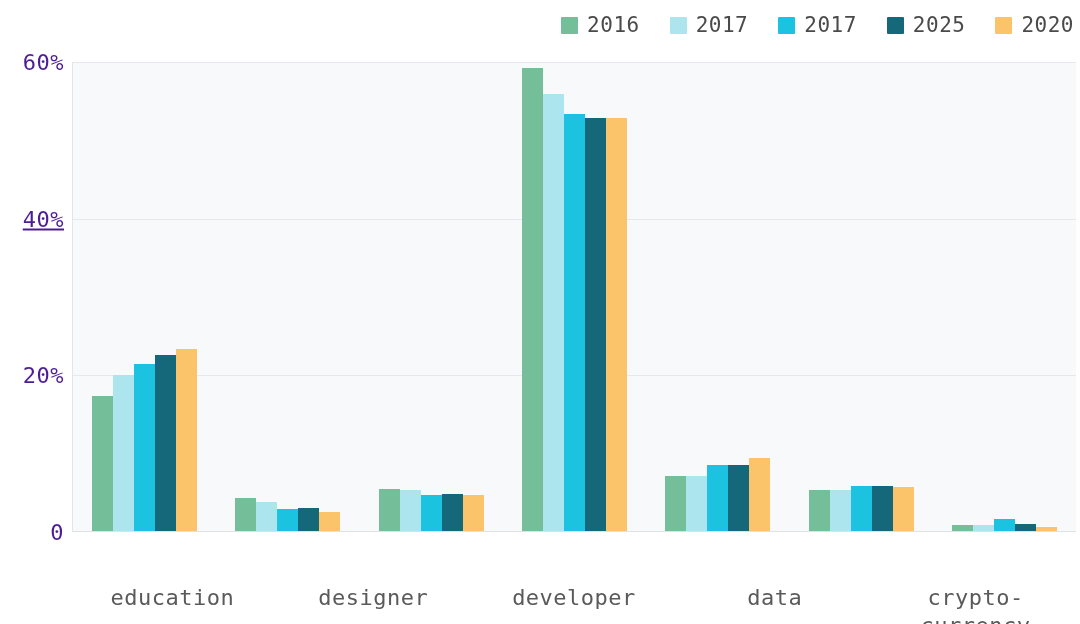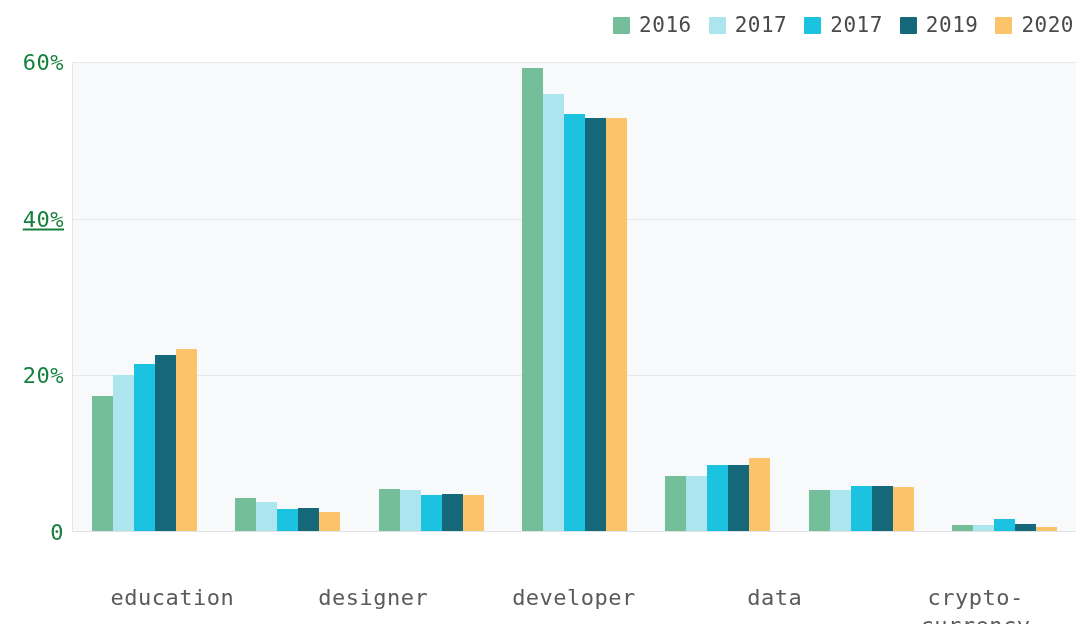--- a/index.html
+++ b/index.html
@@ -22,21 +22,21 @@
   }
 
   
   #legend {
     position: absolute;
     top: 10px;
     right: 6px;
     height: 30px;
     display: flex;
     align-items: center;
-    gap: 17px;
+    gap: 30px;
   }
   .legend-item {
     display: flex;
     align-items: center;
     gap: 9px;
   }
   .legend-swatch {
     width: 17px;
     height: 17px;
     flex: 0 0 auto;
@@ -86,21 +86,21 @@
     left: 0;
     top: 62px;
     width: 64px;
     height: 470px;
   }
   .y-tick {
     position: absolute;
     right: 0;
     transform: translateY(-50%);
     font-size: 22px;
-    color: #15803d;
+    color: #4c1d95;
     letter-spacing: 0.5px;
     white-space: nowrap;
   }
 
   
   #bars-layer {
     position: absolute;
     inset: 0;
     display: flex;
     align-items: flex-end;
@@ -150,21 +150,21 @@
       <div class="legend-item">
         <span class="legend-swatch" style="background: rgb(173, 229, 239);"></span>
         <span class="legend-label">2017</span>
       </div>
       <div class="legend-item">
         <span class="legend-swatch" style="background: rgb(28, 195, 224);"></span>
         <span class="legend-label">2017</span>
       </div>
       <div class="legend-item">
         <span class="legend-swatch" style="background: rgb(20, 104, 122);"></span>
-        <span class="legend-label">2019</span>
+        <span class="legend-label">2025</span>
       </div>
       <div class="legend-item">
         <span class="legend-swatch" style="background: rgb(251, 196, 106);"></span>
         <span class="legend-label">2020</span>
       </div>
     </div>
 
   <div id="y-axis">
       <div class="y-tick" style="top: 0px;">60%</div>
       <div class="y-tick" style="top: 156.667px; text-decoration: underline;">40%</div>

